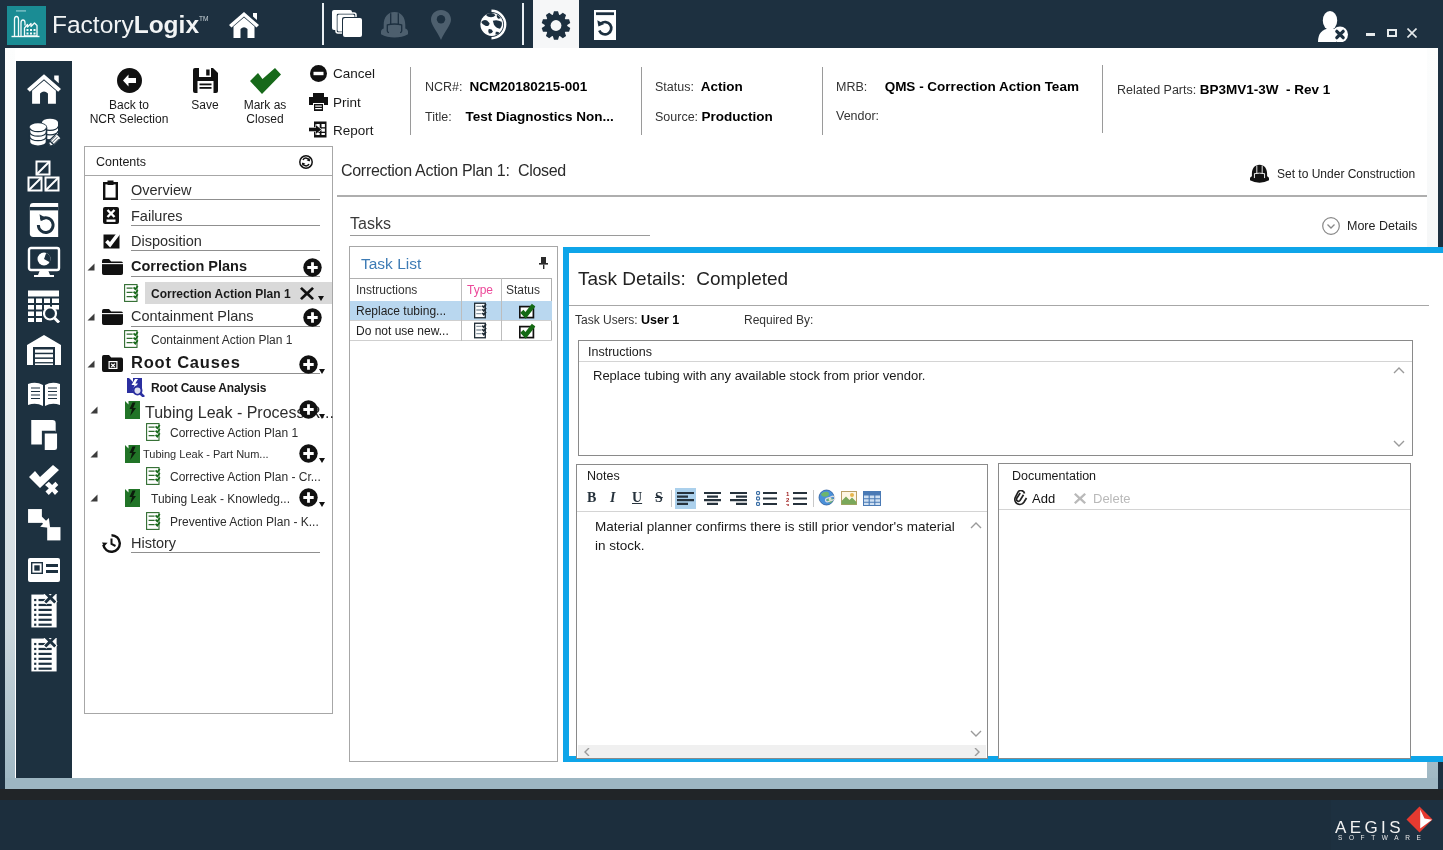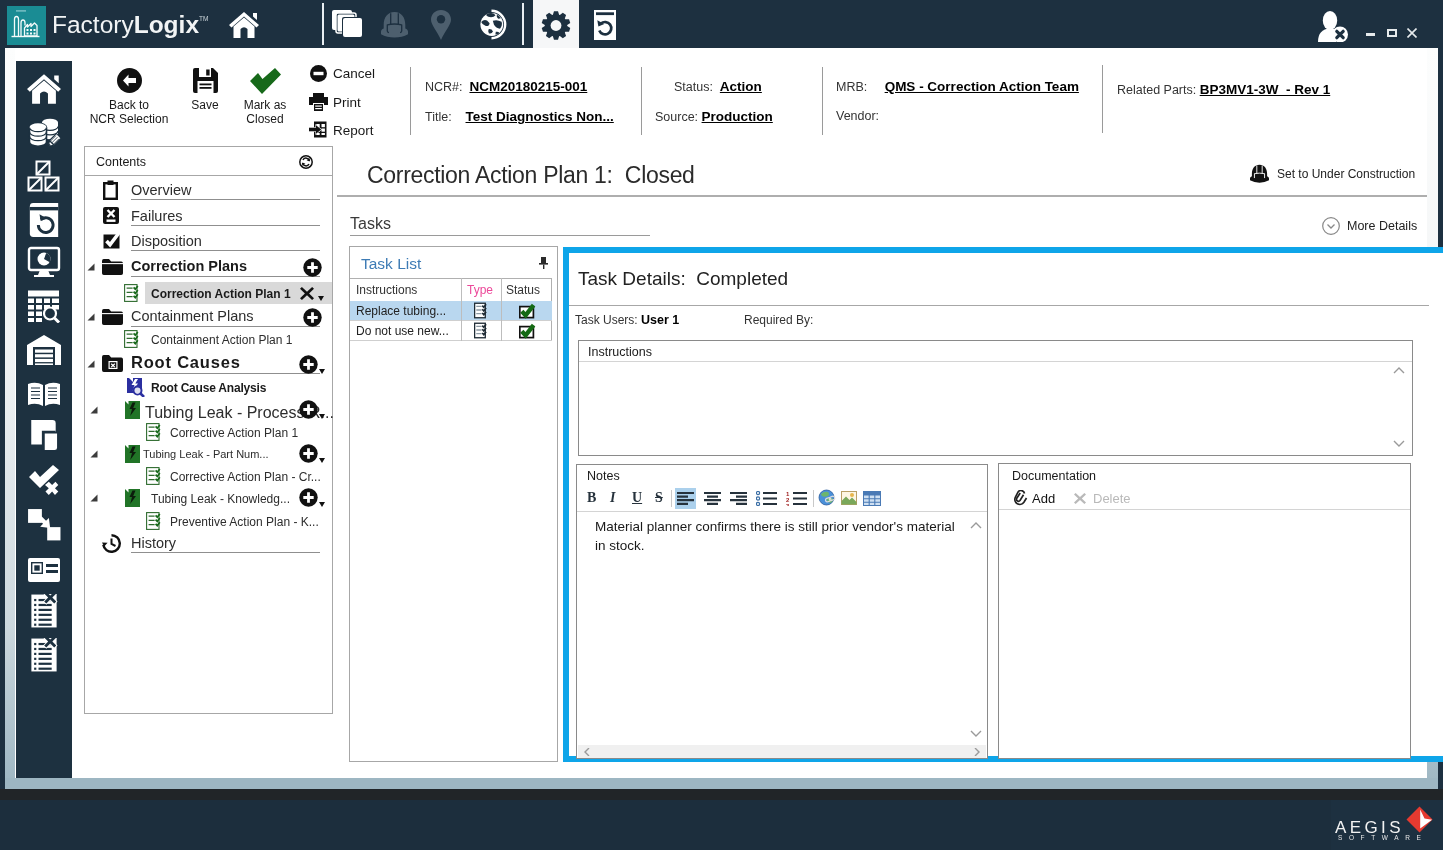--- a/index.html
+++ b/index.html
@@ -26,31 +26,31 @@
 
 
 #sidebar { position:absolute; left:16px; top:61px; width:56px; height:717px; background:#1d3140; }
 .sbi { position:absolute; left:11px; width:34px; height:34px; }
 
 
 #toolbar { position:absolute; left:88px; top:52px; width:1339px; height:94px; background:#fff; font-size:12px; color:#111; }
 .tbBtn { position:absolute; text-align:center; color:#191919; }
 .vdiv { position:absolute; width:1px; background:#9a9a9a; }
 .fld { position:absolute; font-size:12.5px; color:#333; }
-.fld b { font-size:13.5px; color:#000;text-decoration:underline; }
+.fld b { font-size:13.5px; color:#000; }
 
 
 #contents { position:absolute; left:84px; top:146px; width:249px; height:568px; border:1px solid #a7a7a7; background:#fff; }
 #cHead { position:absolute; left:0; top:0; width:247px; height:29px; border-bottom:1px solid #a7a7a7; font-size:12.5px; color:#1a1a1a; }
 .plus { position:absolute; width:19px; height:19px; }
 .exp { position:absolute; width:8px; height:8px; }
 .rowtxt { position:absolute; white-space:nowrap; color:#2d2d2d; }
 
 
-#mainTitle { position:absolute; left:341px; top:162px; font-size:23px; color:#2b2b2b; letter-spacing:-0.3px;margin-left:26px; }
+#mainTitle { position:absolute; left:341px; top:162px; font-size:16px; color:#2b2b2b; letter-spacing:-0.3px; }
 #mainRule { position:absolute; left:337px; top:195px; width:1090px; height:2px; background:#aeaeae; }
 #tasksLbl { position:absolute; left:350px; top:215px; font-size:16px; color:#3a3a3a; }
 #tasksUnder { position:absolute; left:350px; top:235px; width:300px; height:1px; background:#9a9a9a; }
 
 #taskList { position:absolute; left:349px; top:246px; width:209px; height:516px; border:1px solid #a7a7a7; background:#fff; }
 #taskDetails { position:absolute; left:563px; top:247px; width:999px; height:515px; border:6px solid #0ea5e9; background:#fff; }
 
 .box { position:absolute; border:1px solid #8a8a8a; background:#fff; }
 .boxLbl { font-size:12.5px; color:#1a1a1a; }
 </style>
@@ -379,21 +379,21 @@
     </g>
     <path d="M0 6.8 L7 6.8 L7 4.2 L12.2 8.5 L7 12.8 L7 10.2 L0 10.2 Z" fill="#111" stroke="#fff" stroke-width="1.1"></path>
     <path d="M0 6.8 L7 6.8 L7 4.2 L12.2 8.5 L7 12.8 L7 10.2 L0 10.2 Z" fill="#111"></path>
   </svg>
   <div class="abs" style="left:245px;top:71px;font-size:13.5px;color:#191919">Report</div>
 
   <div class="vdiv" style="left:322px;top:15px;height:68px"></div>
   <div class="fld" style="left:337px;top:27px">NCR#:&nbsp; <b>NCM20180215-001</b></div>
   <div class="fld" style="left:337px;top:57px">Title:&nbsp;&nbsp;&nbsp; <b>Test Diagnostics Non...</b></div>
   <div class="vdiv" style="left:553px;top:15px;height:68px"></div>
-  <div class="fld" style="left:586px;top:27px">Status:&nbsp; <b>Action</b></div>
+  <div class="fld" style="left:567px;top:27px">Status:&nbsp; <b>Action</b></div>
   <div class="fld" style="left:567px;top:57px">Source:&nbsp;<b>Production</b></div>
   <div class="vdiv" style="left:734px;top:15px;height:68px"></div>
   <div class="fld" style="left:748px;top:27px">MRB:&nbsp;&nbsp;&nbsp;&nbsp; <b>QMS - Correction Action Team</b></div>
   <div class="fld" style="left:748px;top:57px">Vendor:</div>
   <div class="vdiv" style="left:1014px;top:13px;height:68px"></div>
   <div class="fld" style="left:1029px;top:30px">Related Parts: <b>BP3MV1-3W&nbsp; - Rev 1</b></div>
 </div>
 <div id="contents">
   <div id="cHead">
       <span style="position:absolute;left:11px;top:8px">Contents</span>
@@ -686,20 +686,21 @@
 
 <div id="taskDetails">
   <div class="abs" style="left:9px;top:15px;font-size:19px;color:#222">Task Details:&nbsp; Completed</div>
   <div class="abs" style="left:0;top:52px;width:860px;height:1px;background:#a7a7a7"></div>
   <div class="abs" style="left:6px;top:60px;font-size:12px;color:#333">Task Users: <b style="font-size:12.5px;color:#000">User 1</b></div>
   <div class="abs" style="left:175px;top:60px;font-size:12px;color:#333">Required By:</div>
 
   <div class="box" style="left:9px;top:87px;width:835px;height:116px">
     <div class="boxLbl abs" style="left:9px;top:4px">Instructions</div>
     <div class="abs" style="left:0;top:20px;width:833px;height:1px;background:#d4d4d4"></div>
+    <div class="abs" style="left:14px;top:27px;font-size:13px;color:#1a1a1a">Replace tubing with any available stock from prior vendor.</div>
     <svg class="abs" style="left:814px;top:25px" width="12" height="8" viewBox="0 0 12 8">
         <path d="M1 7 L6 2 L11 7" fill="none" stroke="#9a9a9a" stroke-width="1.4"></path>
       </svg>
     <svg class="abs" style="left:814px;top:99px" width="12" height="8" viewBox="0 0 12 8">
         <path d="M1 1 L6 6 L11 1" fill="none" stroke="#9a9a9a" stroke-width="1.4"></path>
       </svg>
   </div>
 
   <div class="box" style="left:429px;top:210px;width:413px;height:296px">
     <div class="boxLbl abs" style="left:13px;top:5px">Documentation</div>

